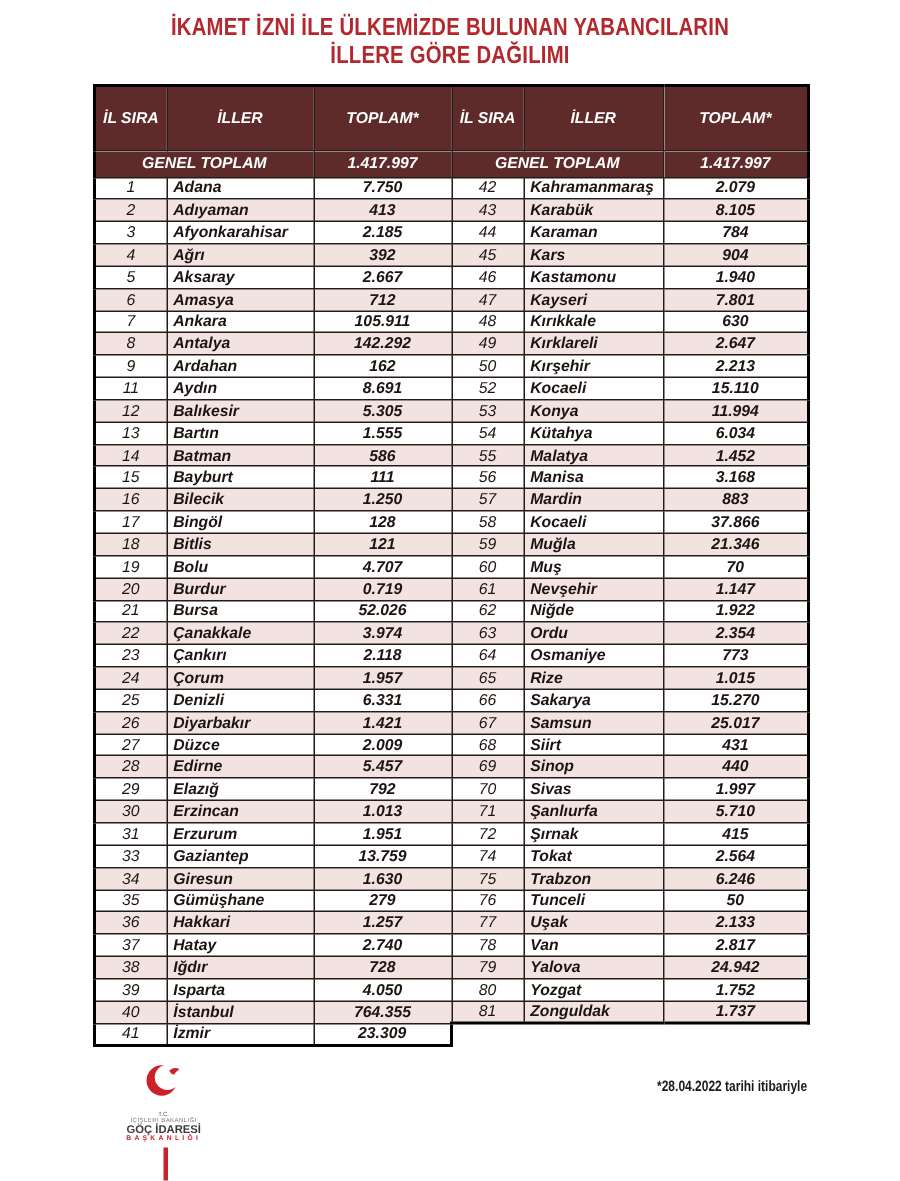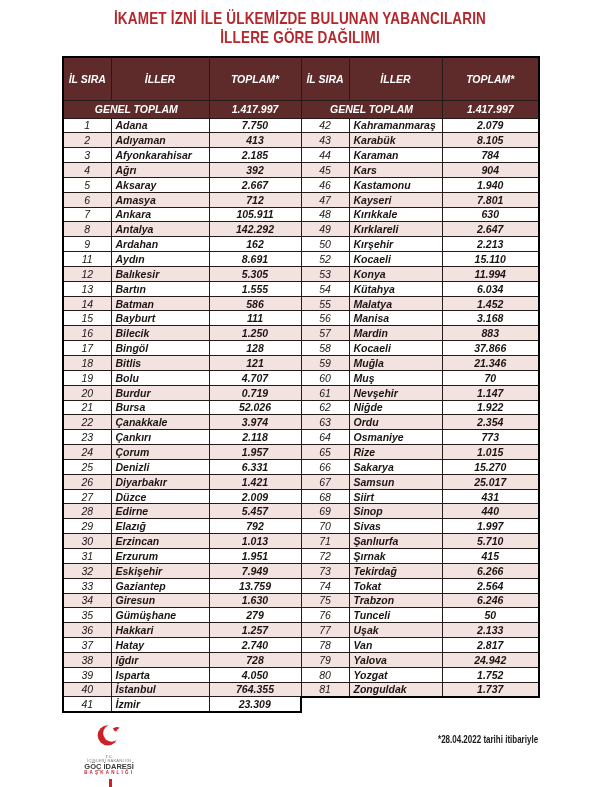--- a/index.html
+++ b/index.html
@@ -344,28 +344,20 @@
             <td class="value c6">5.710</td>
           </tr>
           <tr>
             <td class="rank">31</td>
             <td class="name">Erzurum</td>
             <td class="value c3">1.951</td>
             <td class="rank">72</td>
             <td class="name">Şırnak</td>
             <td class="value c6">415</td>
           </tr>
-          <tr class="alt">
-            <td class="rank">32</td>
-            <td class="name">Eskişehir</td>
-            <td class="value c3">7.949</td>
-            <td class="rank">73</td>
-            <td class="name">Tekirdağ</td>
-            <td class="value c6">6.266</td>
-          </tr>
           <tr>
             <td class="rank">33</td>
             <td class="name">Gaziantep</td>
             <td class="value c3">13.759</td>
             <td class="rank">74</td>
             <td class="name">Tokat</td>
             <td class="value c6">2.564</td>
           </tr>
           <tr class="alt">
             <td class="rank">34</td>

